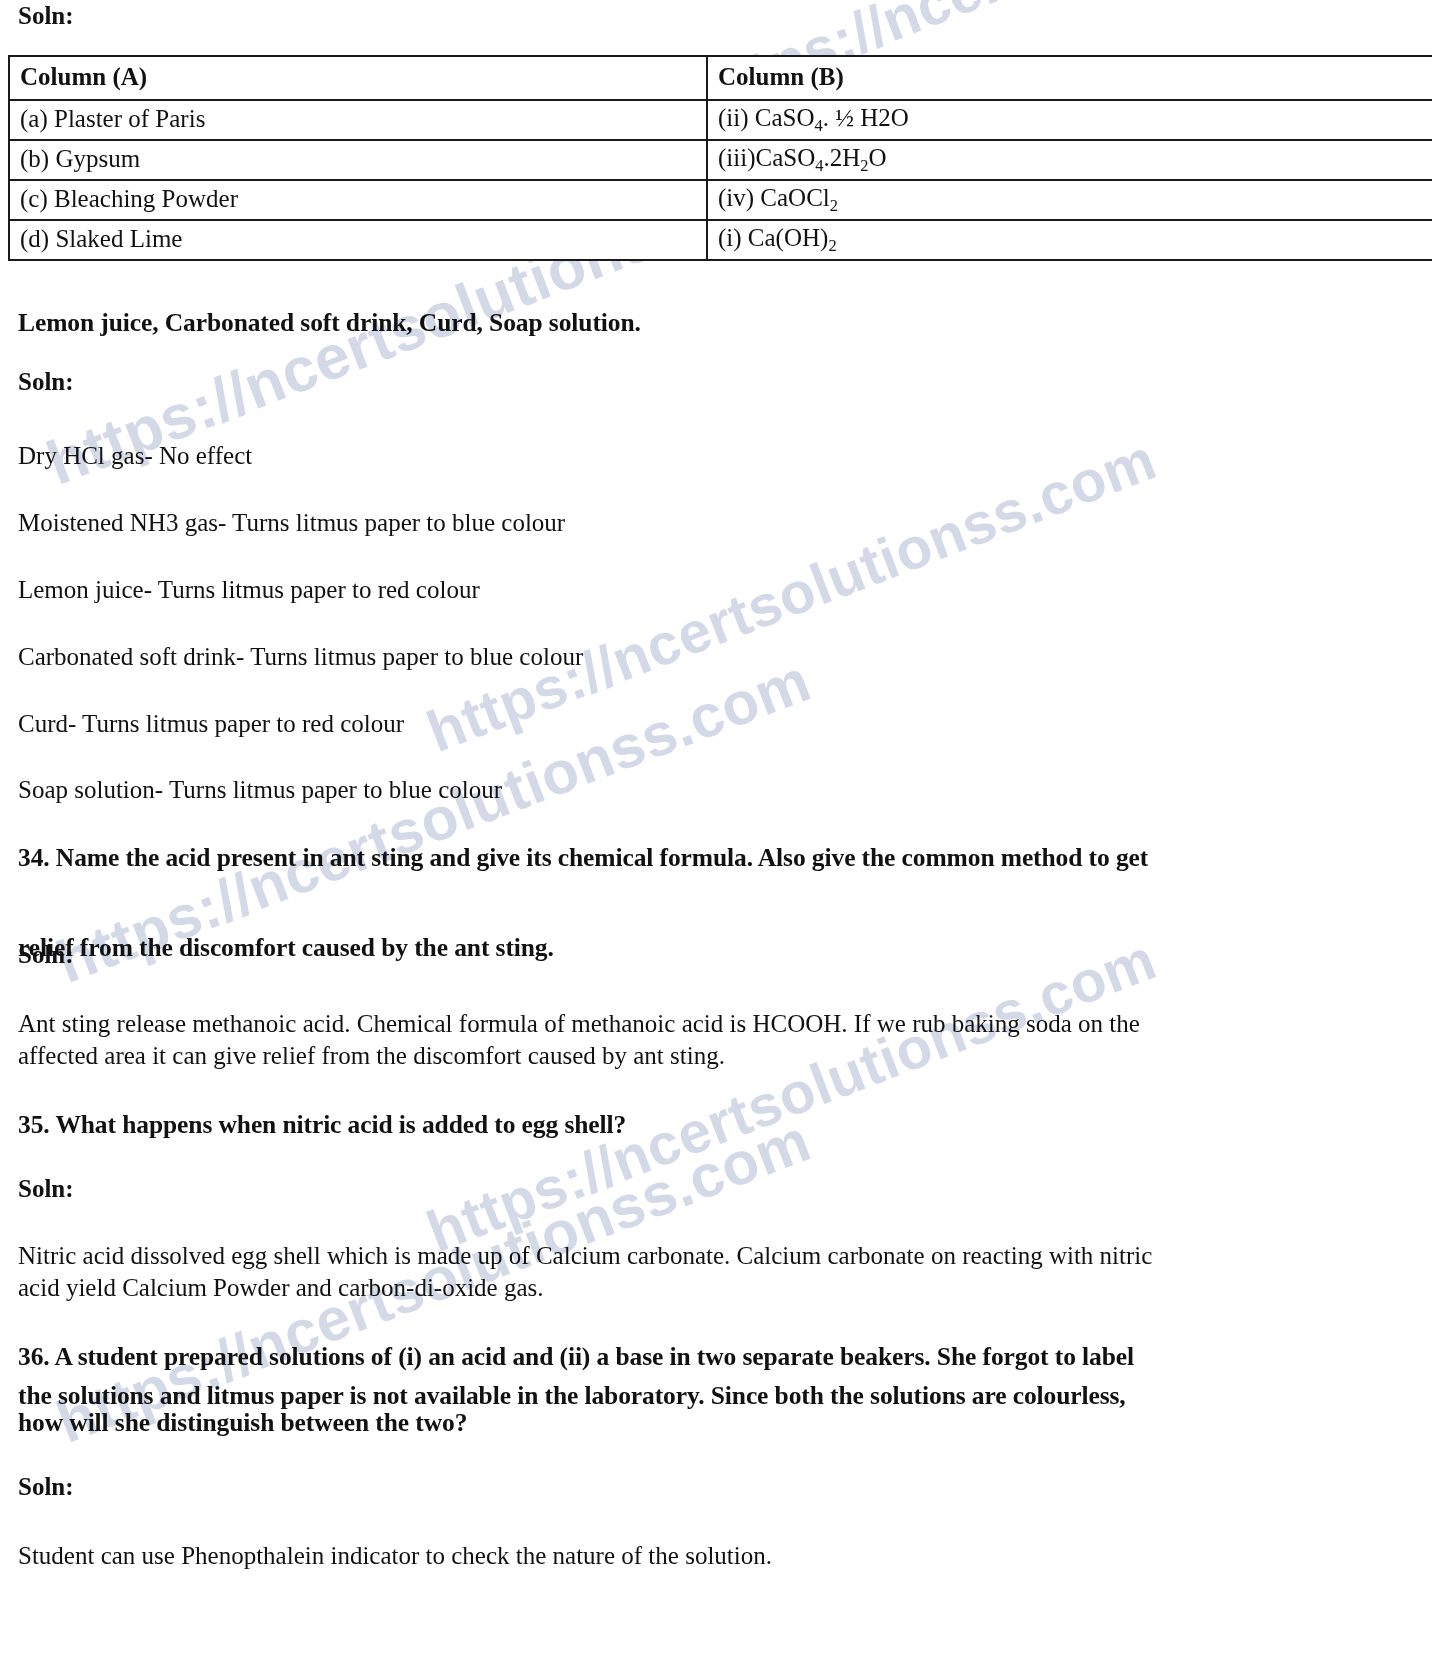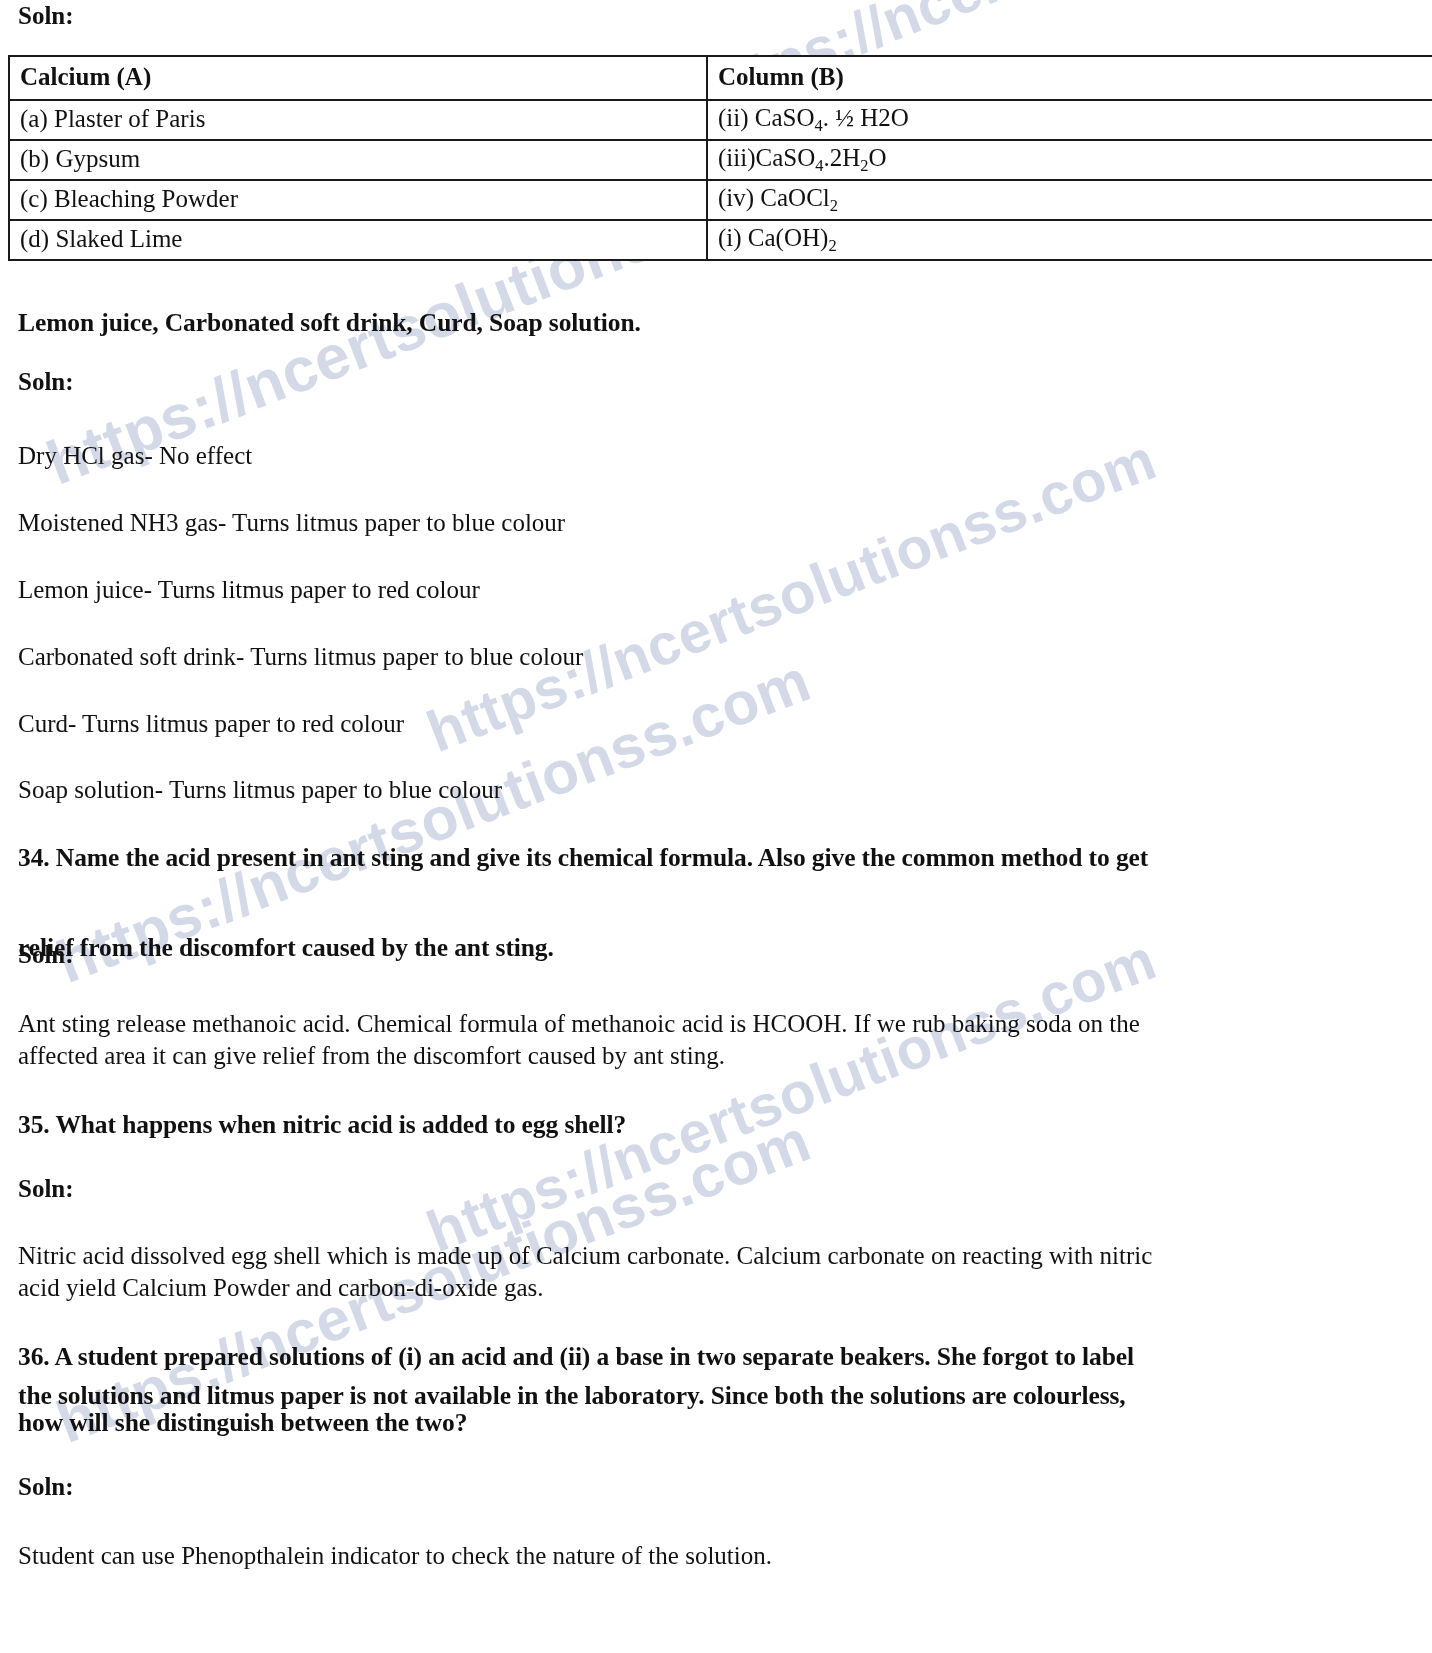--- a/index.html
+++ b/index.html
@@ -111,21 +111,21 @@
   <div class="wm wm-5">https://ncertsolutionss.com</div>
 </div>
 
 <div class="page">
 
   <div class="block soln" style="top: 2px;">Soln:</div>
 
   <table class="match">
     <thead>
       <tr>
-        <th class="col-a">Calcium (A)</th>
+        <th class="col-a">Column (A)</th>
         <th class="col-b">Column (B)</th>
       </tr>
     </thead>
     <tbody>
       <tr>
         <td>(a) Plaster of Paris</td>
         <td><span>(ii) CaSO</span><sub>4</sub><span>. ½ H2O</span><sub></sub><span></span></td>
       </tr>
       <tr>
         <td>(b) Gypsum</td>

